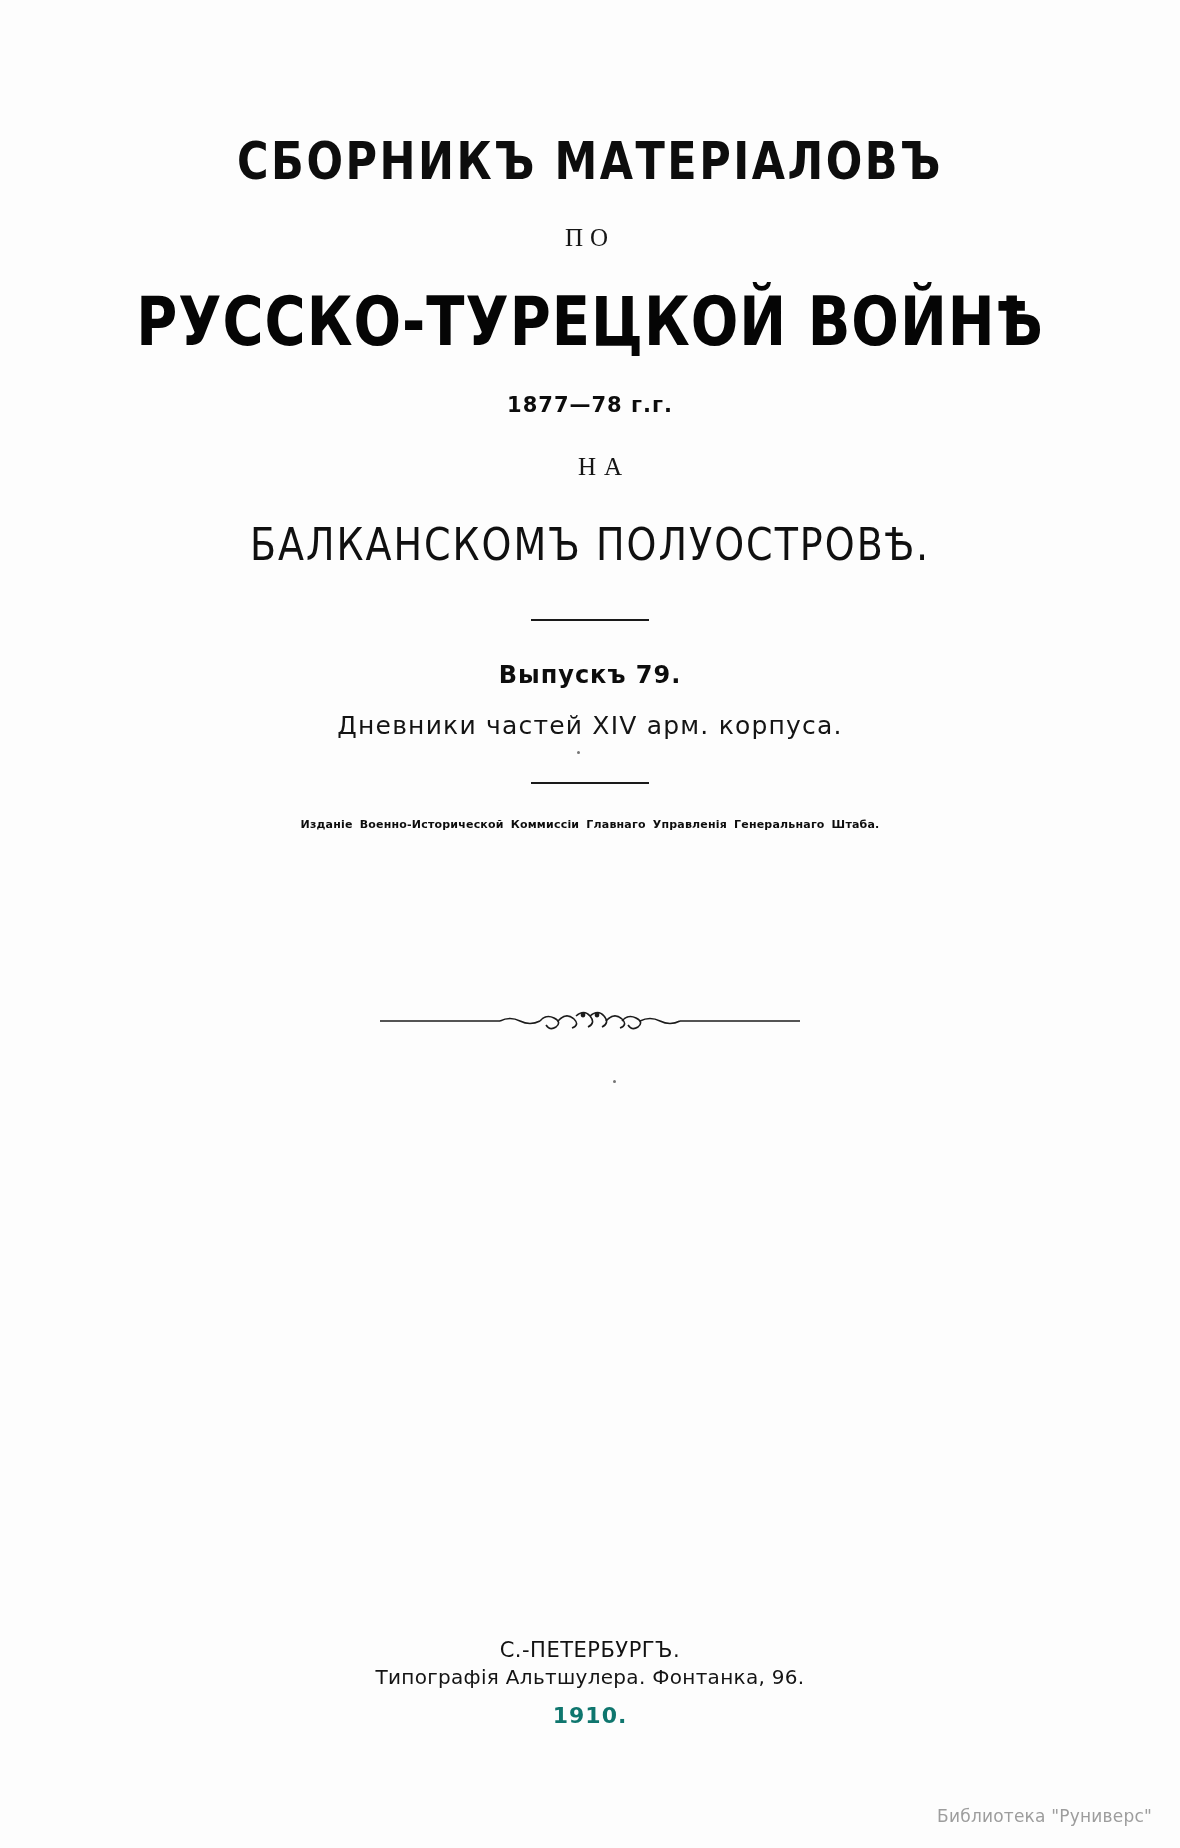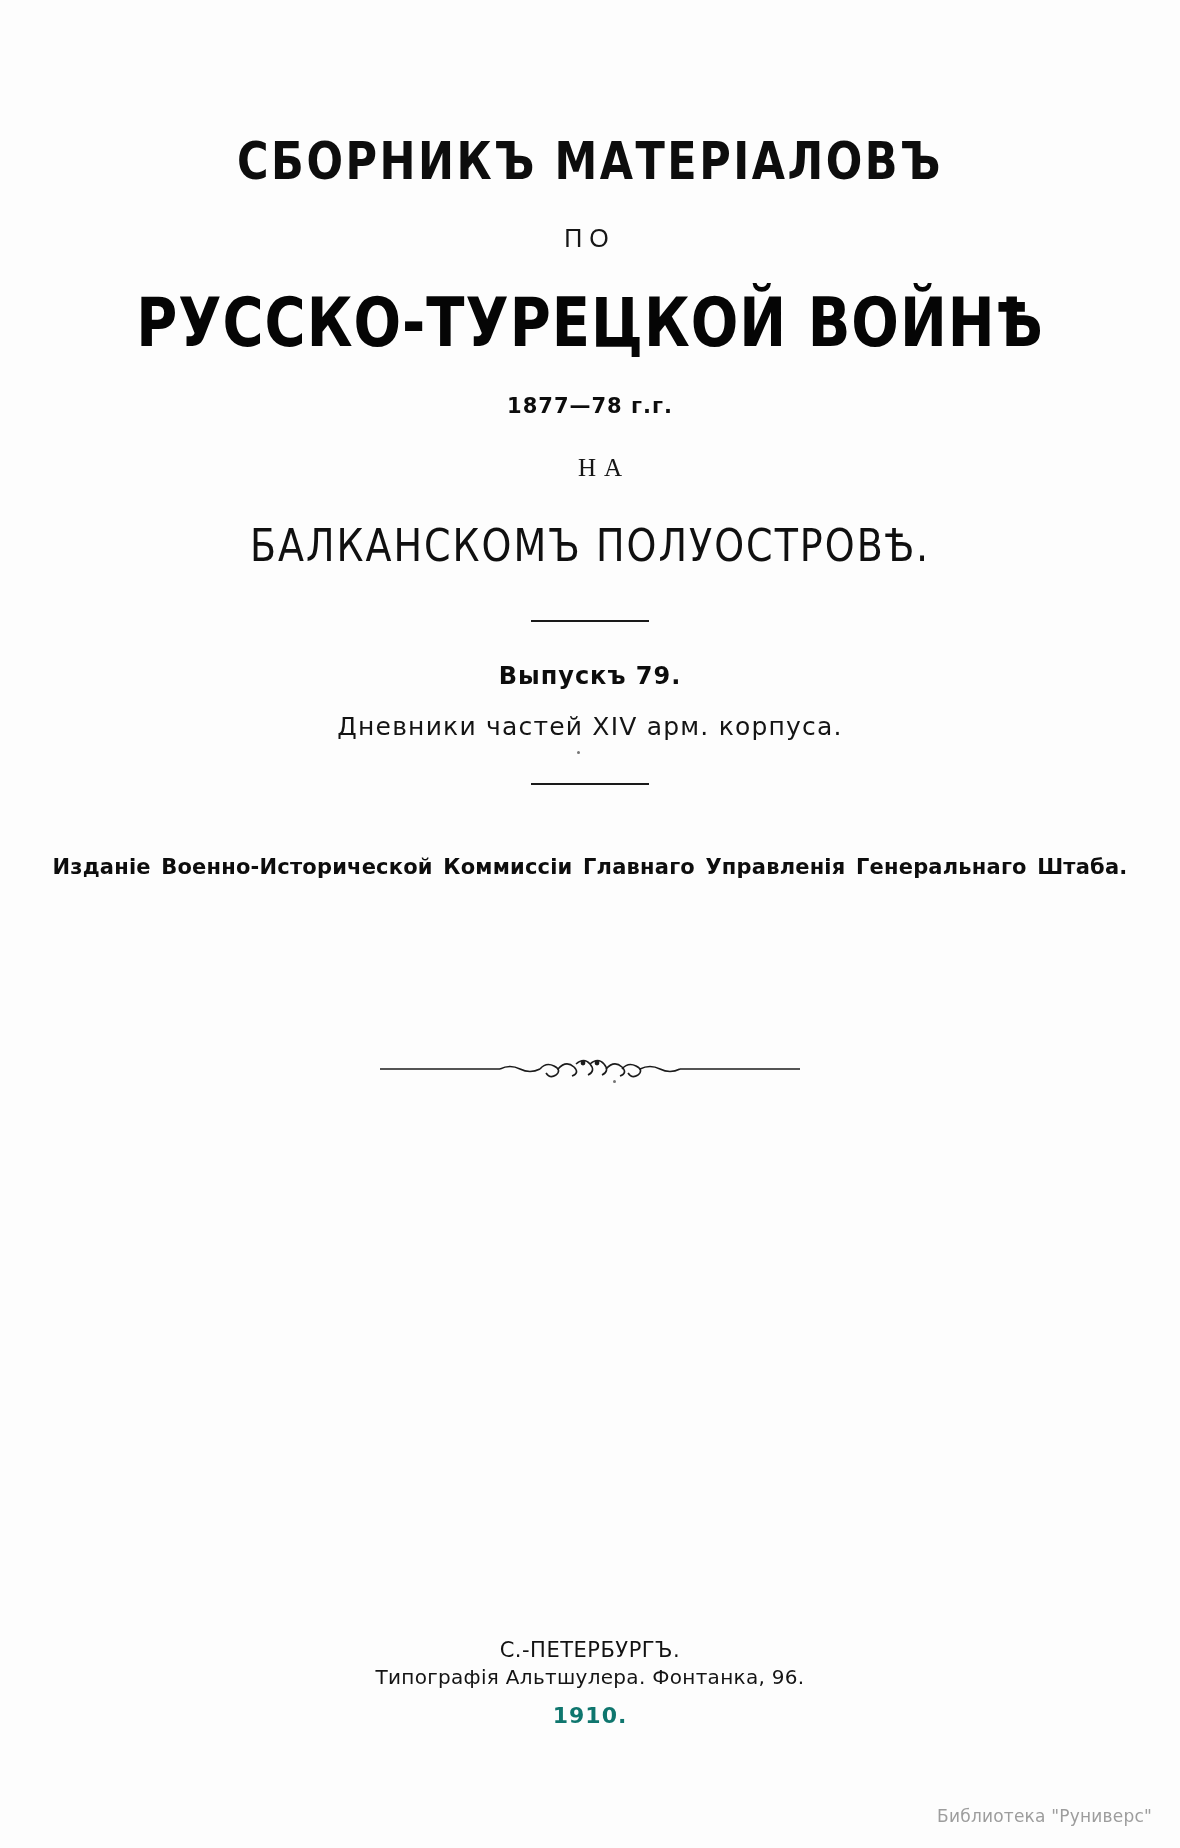--- a/index.html
+++ b/index.html
@@ -37,21 +37,21 @@
     font-weight: 700;
     font-size: 43px;
     letter-spacing: 2.5px;
     color: #0d0d0d;
     transform: scaleY(1.18);
     transform-origin: center top;
   }
 
   .word-po {
     margin-top: 42px;
-    font-family: Liberation Sans, sans-serif;
+    font-family: Liberation Serif, serif;
     font-size: 25px;
     letter-spacing: 7px;
     color: #161616;
   }
 
   .title-big {
     margin-top: 30px;
     font-family: "DejaVu Sans", sans-serif;
     font-weight: 700;
     font-size: 56px;
@@ -112,24 +112,24 @@
   .issue-sub {
     margin-top: 22px;
     font-family: "DejaVu Sans", sans-serif;
     font-weight: 400;
     font-size: 25px;
     letter-spacing: 1.2px;
     color: #141414;
   }
 
   .publisher {
-    margin-top: 70px;
-    font-family: "DejaVu Sans", sans-serif;
-    font-weight: 700;
-    font-size: 21px;
+    margin-top: 34px;
+    font-family: "DejaVu Sans", sans-serif;
+    font-weight: 700;
+    font-size: 11px;
     letter-spacing: 0.2px;
     color: #0d0d0d;
     word-spacing: 3px;
   }
 
   
   .ornament {
     margin-top: 170px;
     height: 40px;
     display: flex;

